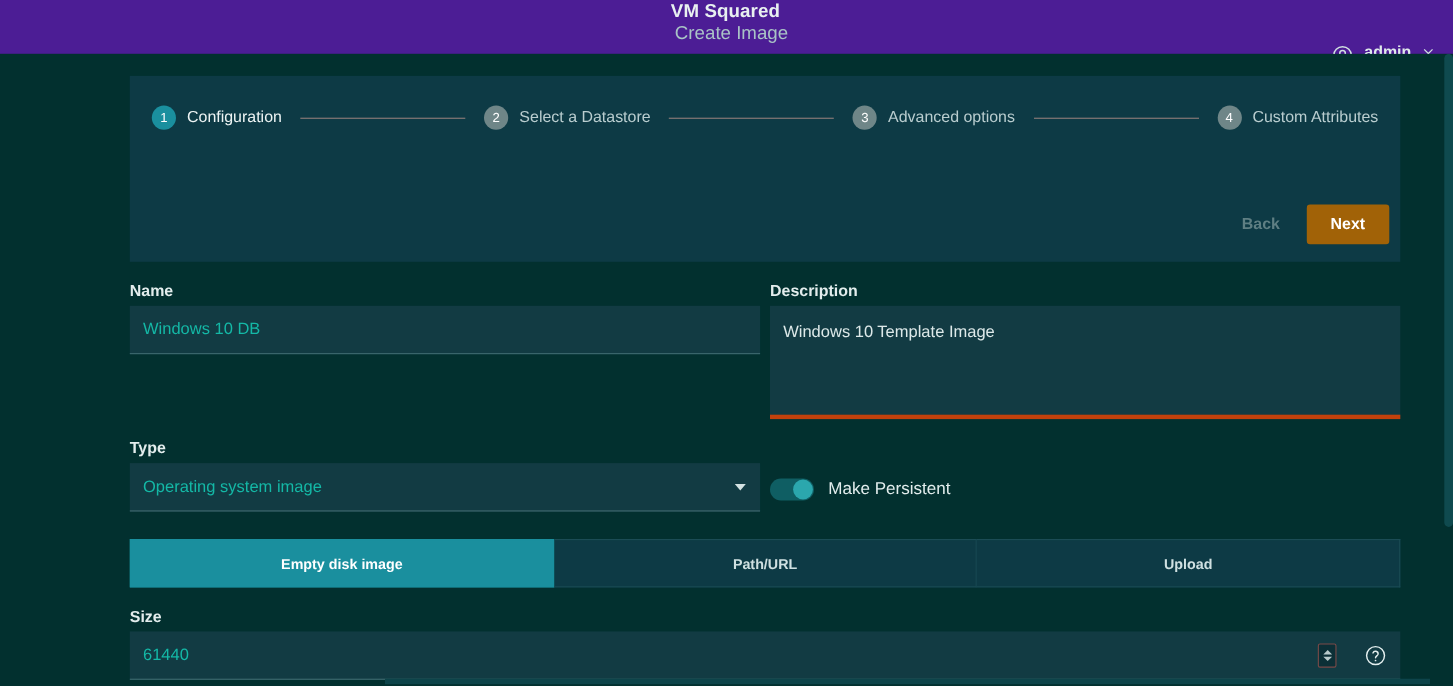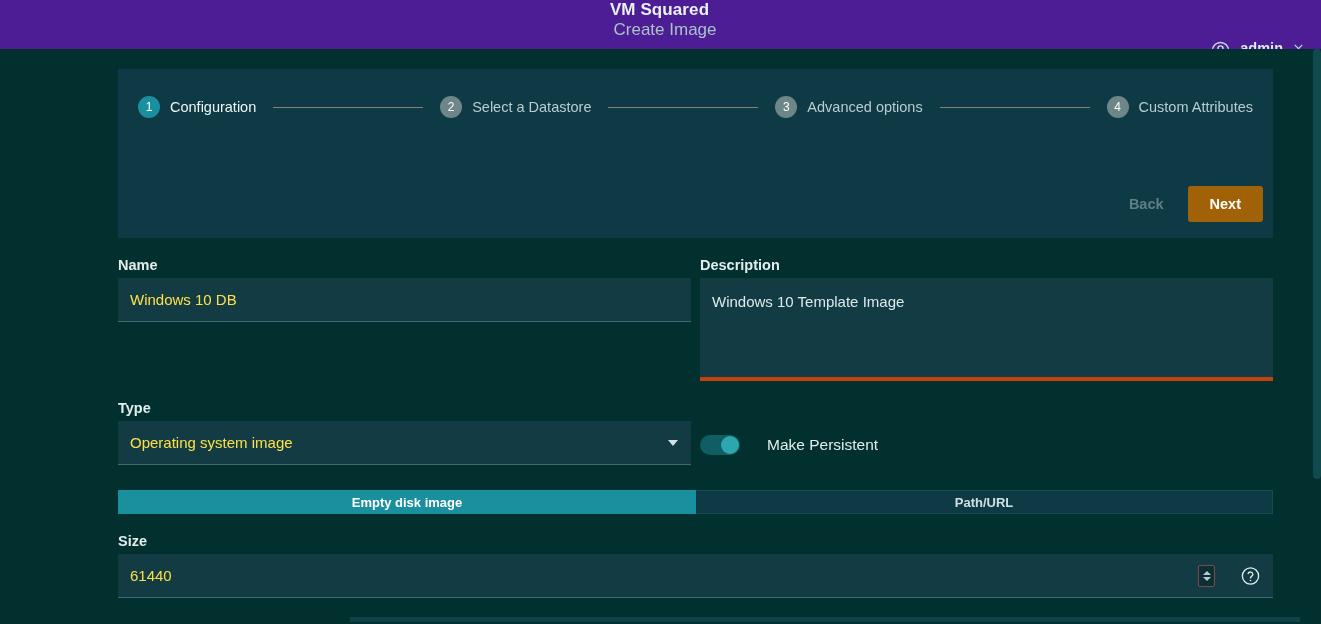--- a/index.html
+++ b/index.html
@@ -150,21 +150,21 @@
     font-weight: bold;
     color: #e3eded;
     margin: 19px 0 5px 0;
   }
 
   .input {
     width: 100%;
     background: #123b43;
     border: none;
     border-bottom: 1px solid #3f6b70;
-    color: #fde047;
+    color: #14b8a6;
     font-family: "Liberation Sans", sans-serif;
     font-size: 15px;
     padding: 13px 12px;
     height: 44px;
     outline: none;
     display: block;
   }
 
   .textarea {
     width: 100%;
@@ -197,21 +197,21 @@
     border-left: 5.5px solid transparent;
     border-right: 5.5px solid transparent;
     border-top: 6px solid #d3e2e2;
     pointer-events: none;
   }
 
   
   .toggle-row {
     display: flex;
     align-items: center;
-    gap: 27px;
+    gap: 13px;
     margin-top: 42px;
     height: 44px;
   }
   .toggle {
     width: 40px;
     height: 20px;
     border-radius: 10px;
     background: #0f5e63;
     position: relative;
     flex: 0 0 auto;
@@ -228,21 +228,21 @@
   }
   .toggle-label {
     font-size: 15.5px;
     color: #e2eded;
   }
 
   
   .tabs {
     display: flex;
     margin-top: 23px;
-    height: 24px;
+    height: 44px;
   }
   .tab {
     flex: 1 1 0;
     display: flex;
     align-items: center;
     justify-content: center;
     font-size: 13px;
     font-weight: bold;
     color: #cfe0e1;
     background: #0d3a45;
@@ -420,20 +420,21 @@
             <span class="knob"></span>
           </div>
           <span class="toggle-label">Make Persistent</span>
         </div>
       </div>
     </div>
 
     <div class="tabs">
       <div class="tab active">Empty disk image</div>
       <div class="tab">Path/URL</div>
+      <div class="tab">Upload</div>
     </div>
 
     <div>
       <div class="field-label">Size</div>
       <div class="size-wrap">
         <input class="input" type="text" value="61440" style="">
         <span class="spinner">
           <span class="ar-up"></span>
           <span class="ar-dn"></span>
         </span>

